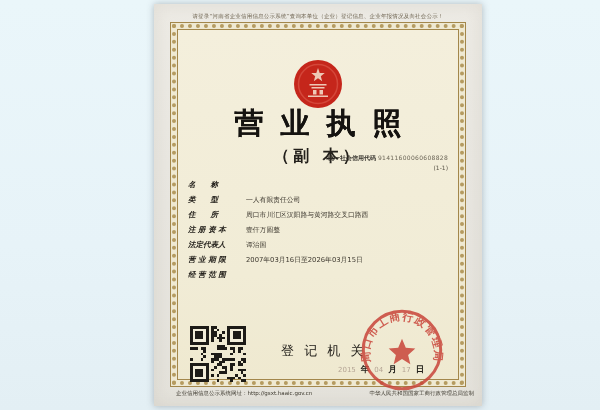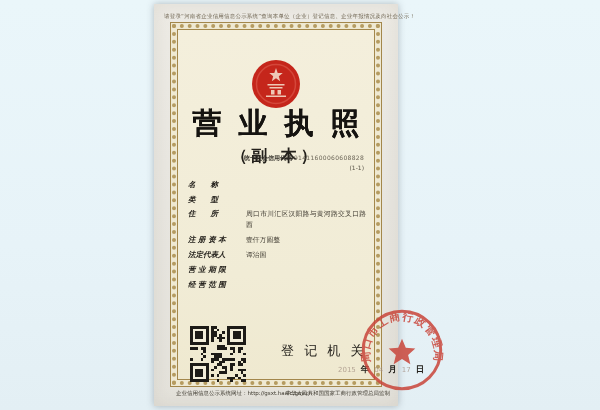--- a/index.html
+++ b/index.html
@@ -1,19 +1,19 @@
 <!DOCTYPE html>
 <html><head>
 <meta charset="utf-8">
 <style>
   html,body{margin:0;padding:0;}
   body{font-family:"DejaVu Sans",sans-serif;}
   .stage{position:relative;width:600px;height:410px;overflow:hidden;
          background:linear-gradient(180deg,#eaf6fa 0%,#e7f3f8 60%,#e3eff4 100%);}
-  .paper{position:absolute;left:154px;top:4px;width:244px;height:402px;
+  .paper{position:absolute;left:154px;top:4px;width:328px;height:402px;
          background:linear-gradient(180deg,#edebe5 0%,#e8e6e0 50%,#e4e2db 100%);
          box-shadow:0 0 7px rgba(60,70,80,.35),inset 0 0 18px rgba(120,110,90,.12);}
   .notice{position:absolute;top:9px;left:10px;right:10px;text-align:center;
           font-size:5.5px;color:#6f6552;letter-spacing:.2px;white-space:nowrap;}
   .frame{position:absolute;left:16px;right:16px;top:18px;bottom:19px;
          border:1px solid #a3874b;padding:1px;background:#efe9d2;}
   .frame-dots{height:100%;box-sizing:border-box;border:4px dotted #b59b60;padding:1px;}
   .frame-inner{height:100%;box-sizing:border-box;border:1px solid #a3874b;
                background:linear-gradient(180deg,#f4efdc 0%,#f1ecd6 70%,#efe9d0 100%);
                position:relative;}
@@ -77,35 +77,37 @@
             </div>
             <div class="page">(1-1)</div>
           </div>
 
           <div class="fields">
             <div class="row">
               <span class="lab">名　　称</span>
             </div>
             <div class="row">
               <span class="lab">类　　型</span>
+              <span class="val">一人有限责任公司</span>
             </div>
             <div class="row">
               <span class="lab">住　　所</span>
               <span class="val">周口市川汇区汉阳路与黄河路交叉口路西</span>
             </div>
             <div class="row">
               <span class="lab">注 册 资 本</span>
               <span class="val">壹仟万圆整</span>
             </div>
             <div class="row">
               <span class="lab">法定代表人</span>
               <span class="val">谭治国</span>
             </div>
             <div class="row">
               <span class="lab">营 业 期 限</span>
+              <span class="val">2007年03月16日至2026年03月15日</span>
             </div>
             <div class="row">
               <span class="lab">经 营 范 围</span>
             </div>
           </div>
 
           <div class="qr">
             <svg viewBox="0 0 21 21" width="56" height="56" shape-rendering="crispEdges" fill="#1d1b17" id="qr-svg">
                 <rect x="8" y="0" width="1" height="1"></rect>
                 <rect x="9" y="0" width="1" height="1"></rect>

